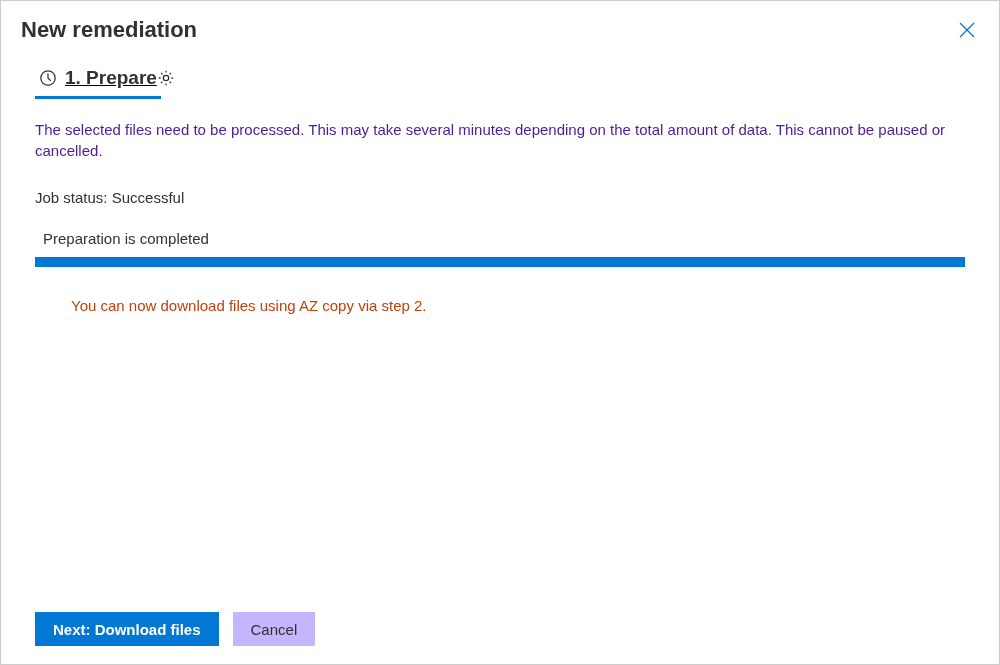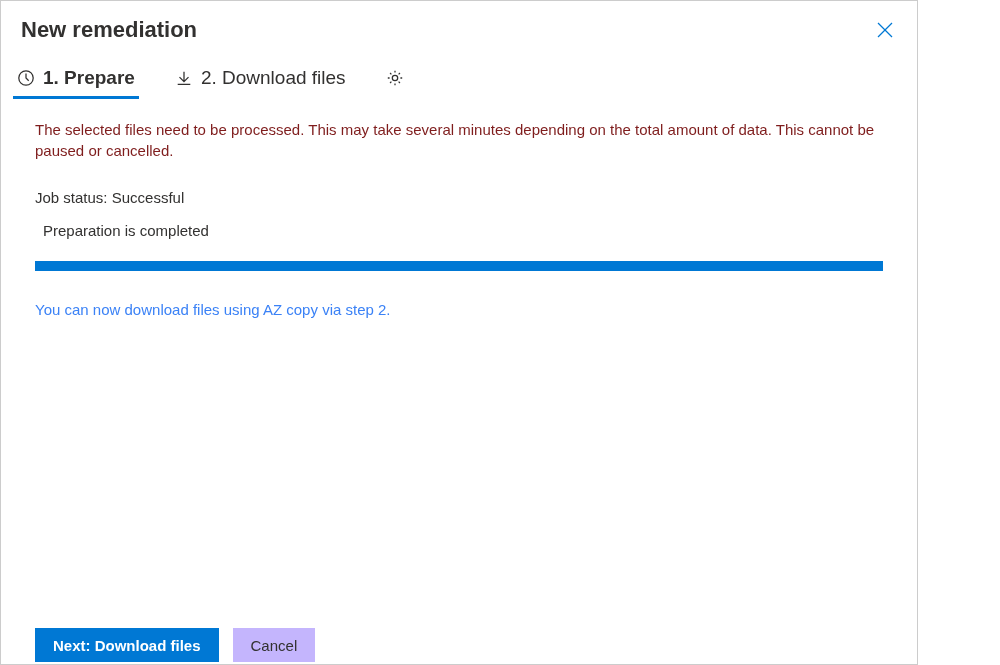--- a/index.html
+++ b/index.html
@@ -8,21 +8,21 @@
       padding: 0;
     }
     body {
       font-family: "Segoe UI", -apple-system, BlinkMacSystemFont, sans-serif;
       background: #ffffff;
       width: 1000px;
       height: 665px;
       overflow: hidden;
     }
     .panel {
-      width: 918px;
+      width: 1000px;
       height: 665px;
       border: 1px solid #cccccc;
       position: relative;
       background: #ffffff;
       display: flex;
       flex-direction: column;
     }
     .header {
       display: flex;
       justify-content: space-between;
@@ -43,23 +43,23 @@
       justify-content: center;
     }
     .close-btn svg {
       width: 16px;
       height: 16px;
       stroke: #0078d4;
       stroke-width: 1.2;
     }
     .tabs {
       display: flex;
-      gap: 40px;
-      padding: 14px 34px 0 16px;
+      padding: 14px 34px 0 38px;
       position: relative;
+      text-decoration: underline;
     }
     .tab {
       display: flex;
       align-items: center;
       gap: 8px;
       font-size: 19px;
       color: #323130;
       cursor: pointer;
       padding-bottom: 10px;
       position: relative;
@@ -89,49 +89,50 @@
       fill: none;
       stroke: #323130;
       stroke-width: 1.4;
     }
     .content {
       padding: 20px 34px 0 34px;
       flex: 1;
     }
     .description {
       font-size: 15px;
-      color: #7f1d1d;
+      color: #4c1d95;
       line-height: 1.4;
       margin-bottom: 28px;
     }
     .job-status {
       font-size: 15px;
       color: #323130;
-      margin-bottom: 16px;
+      margin-bottom: 24px;
     }
     .progress-section {
       margin-bottom: 30px;
     }
     .progress-label {
       font-size: 15px;
       color: #323130;
       padding-left: 8px;
-      margin-bottom: 22px;
+      margin-bottom: 10px;
     }
     .progress-bar {
       height: 10px;
       background: #0078d4;
       width: 100%;
     }
     .hint-text {
       font-size: 15px;
-      color: #3b82f6;
+      color: #c2410c;
+      margin-left: 36px;
     }
     .footer {
-      padding: 0 34px 2px 34px;
+      padding: 0 34px 18px 34px;
       display: flex;
       gap: 14px;
     }
     .btn {
       padding: 8px 18px;
       font-size: 15px;
       font-family: inherit;
       border: none;
       cursor: pointer;
       min-height: 34px;
@@ -166,28 +167,20 @@
         <svg viewBox="0 0 20 20">
             <circle cx="10" cy="10" r="8"></circle>
             <path d="M10 5 L10 10 L13 13"></path>
           </svg>
       </span>
       <span>1. Prepare</span>
     </div>
     <div class="tab">
       <span class="tab-icon">
         <svg viewBox="0 0 20 20">
-            <path d="M10 3 L10 13 M5 9 L10 14 L15 9 M3 17 L17 17"></path>
-          </svg>
-      </span>
-      <span>2. Download files</span>
-    </div>
-    <div class="tab">
-      <span class="tab-icon">
-        <svg viewBox="0 0 20 20">
             <circle cx="10" cy="10" r="3"></circle>
             <path d="M10 2 L10 4 M10 16 L10 18 M2 10 L4 10 M16 10 L18 10 M4.5 4.5 L6 6 M14 14 L15.5 15.5 M15.5 4.5 L14 6 M6 14 L4.5 15.5"></path>
           </svg>
       </span>
     </div>
   </div>
 
   <div class="content">
     <p class="description">The selected files need to be processed. This may take several minutes depending on the total amount of data. This cannot be paused or cancelled.</p>
 

